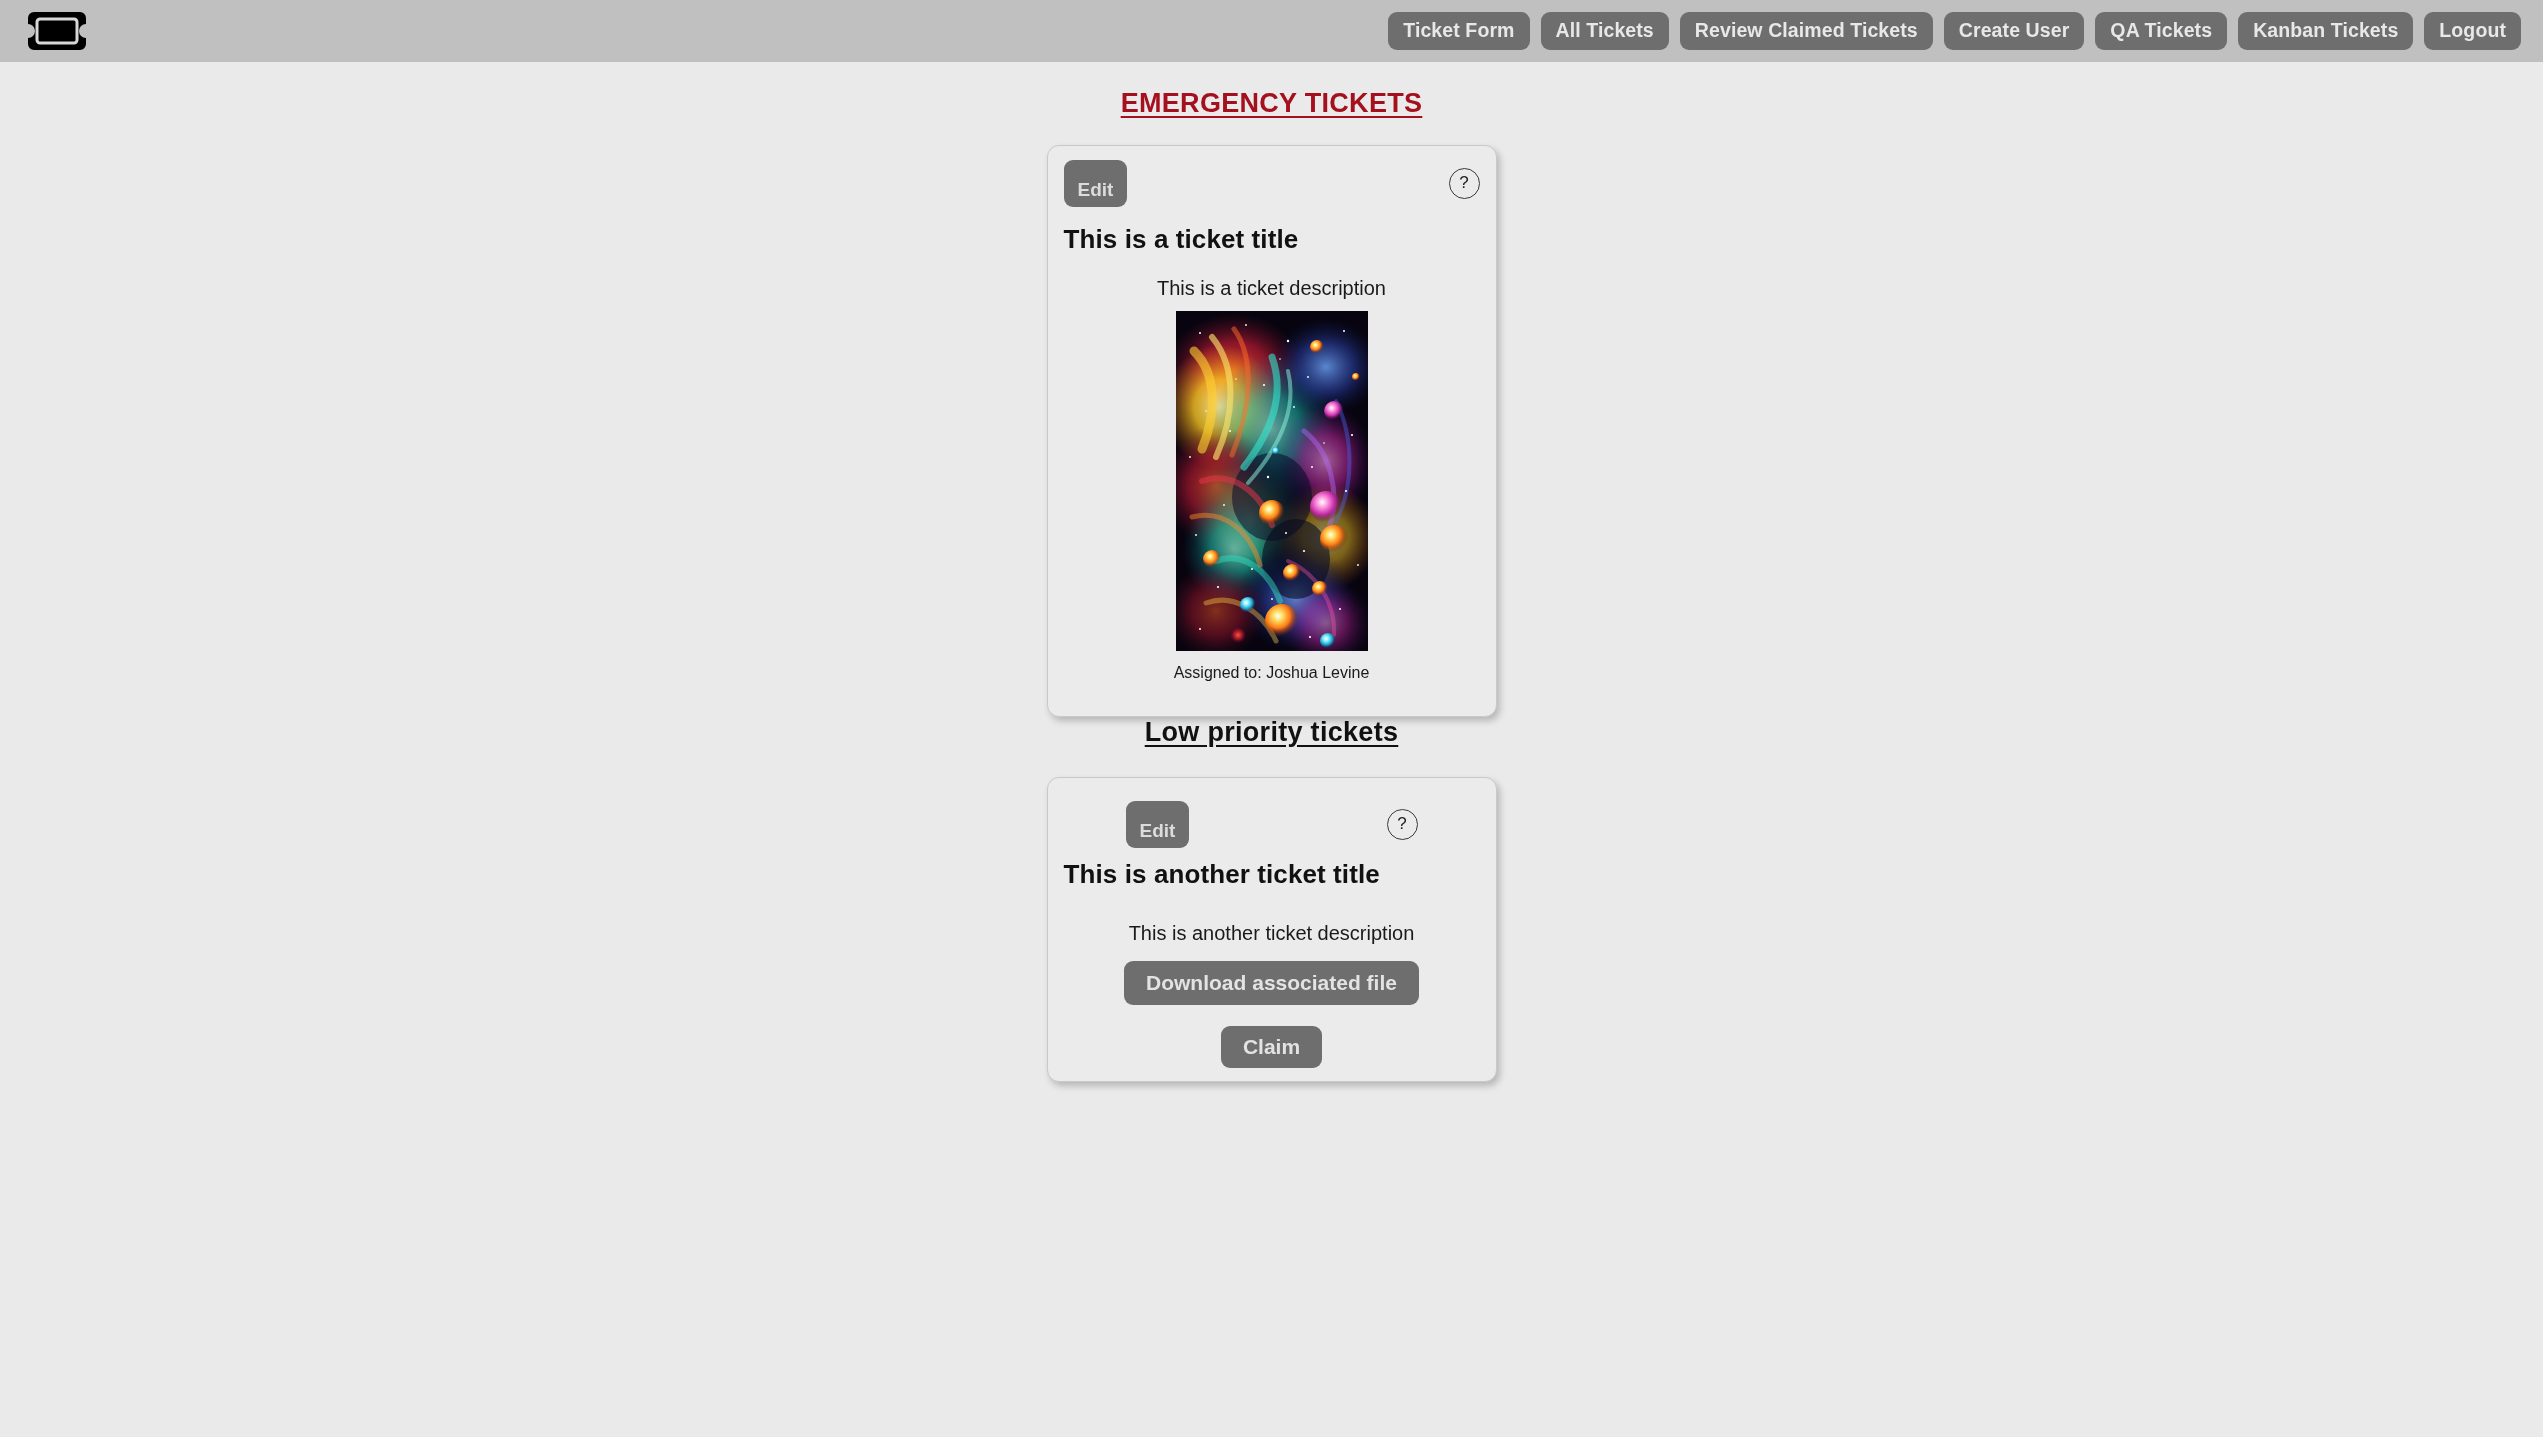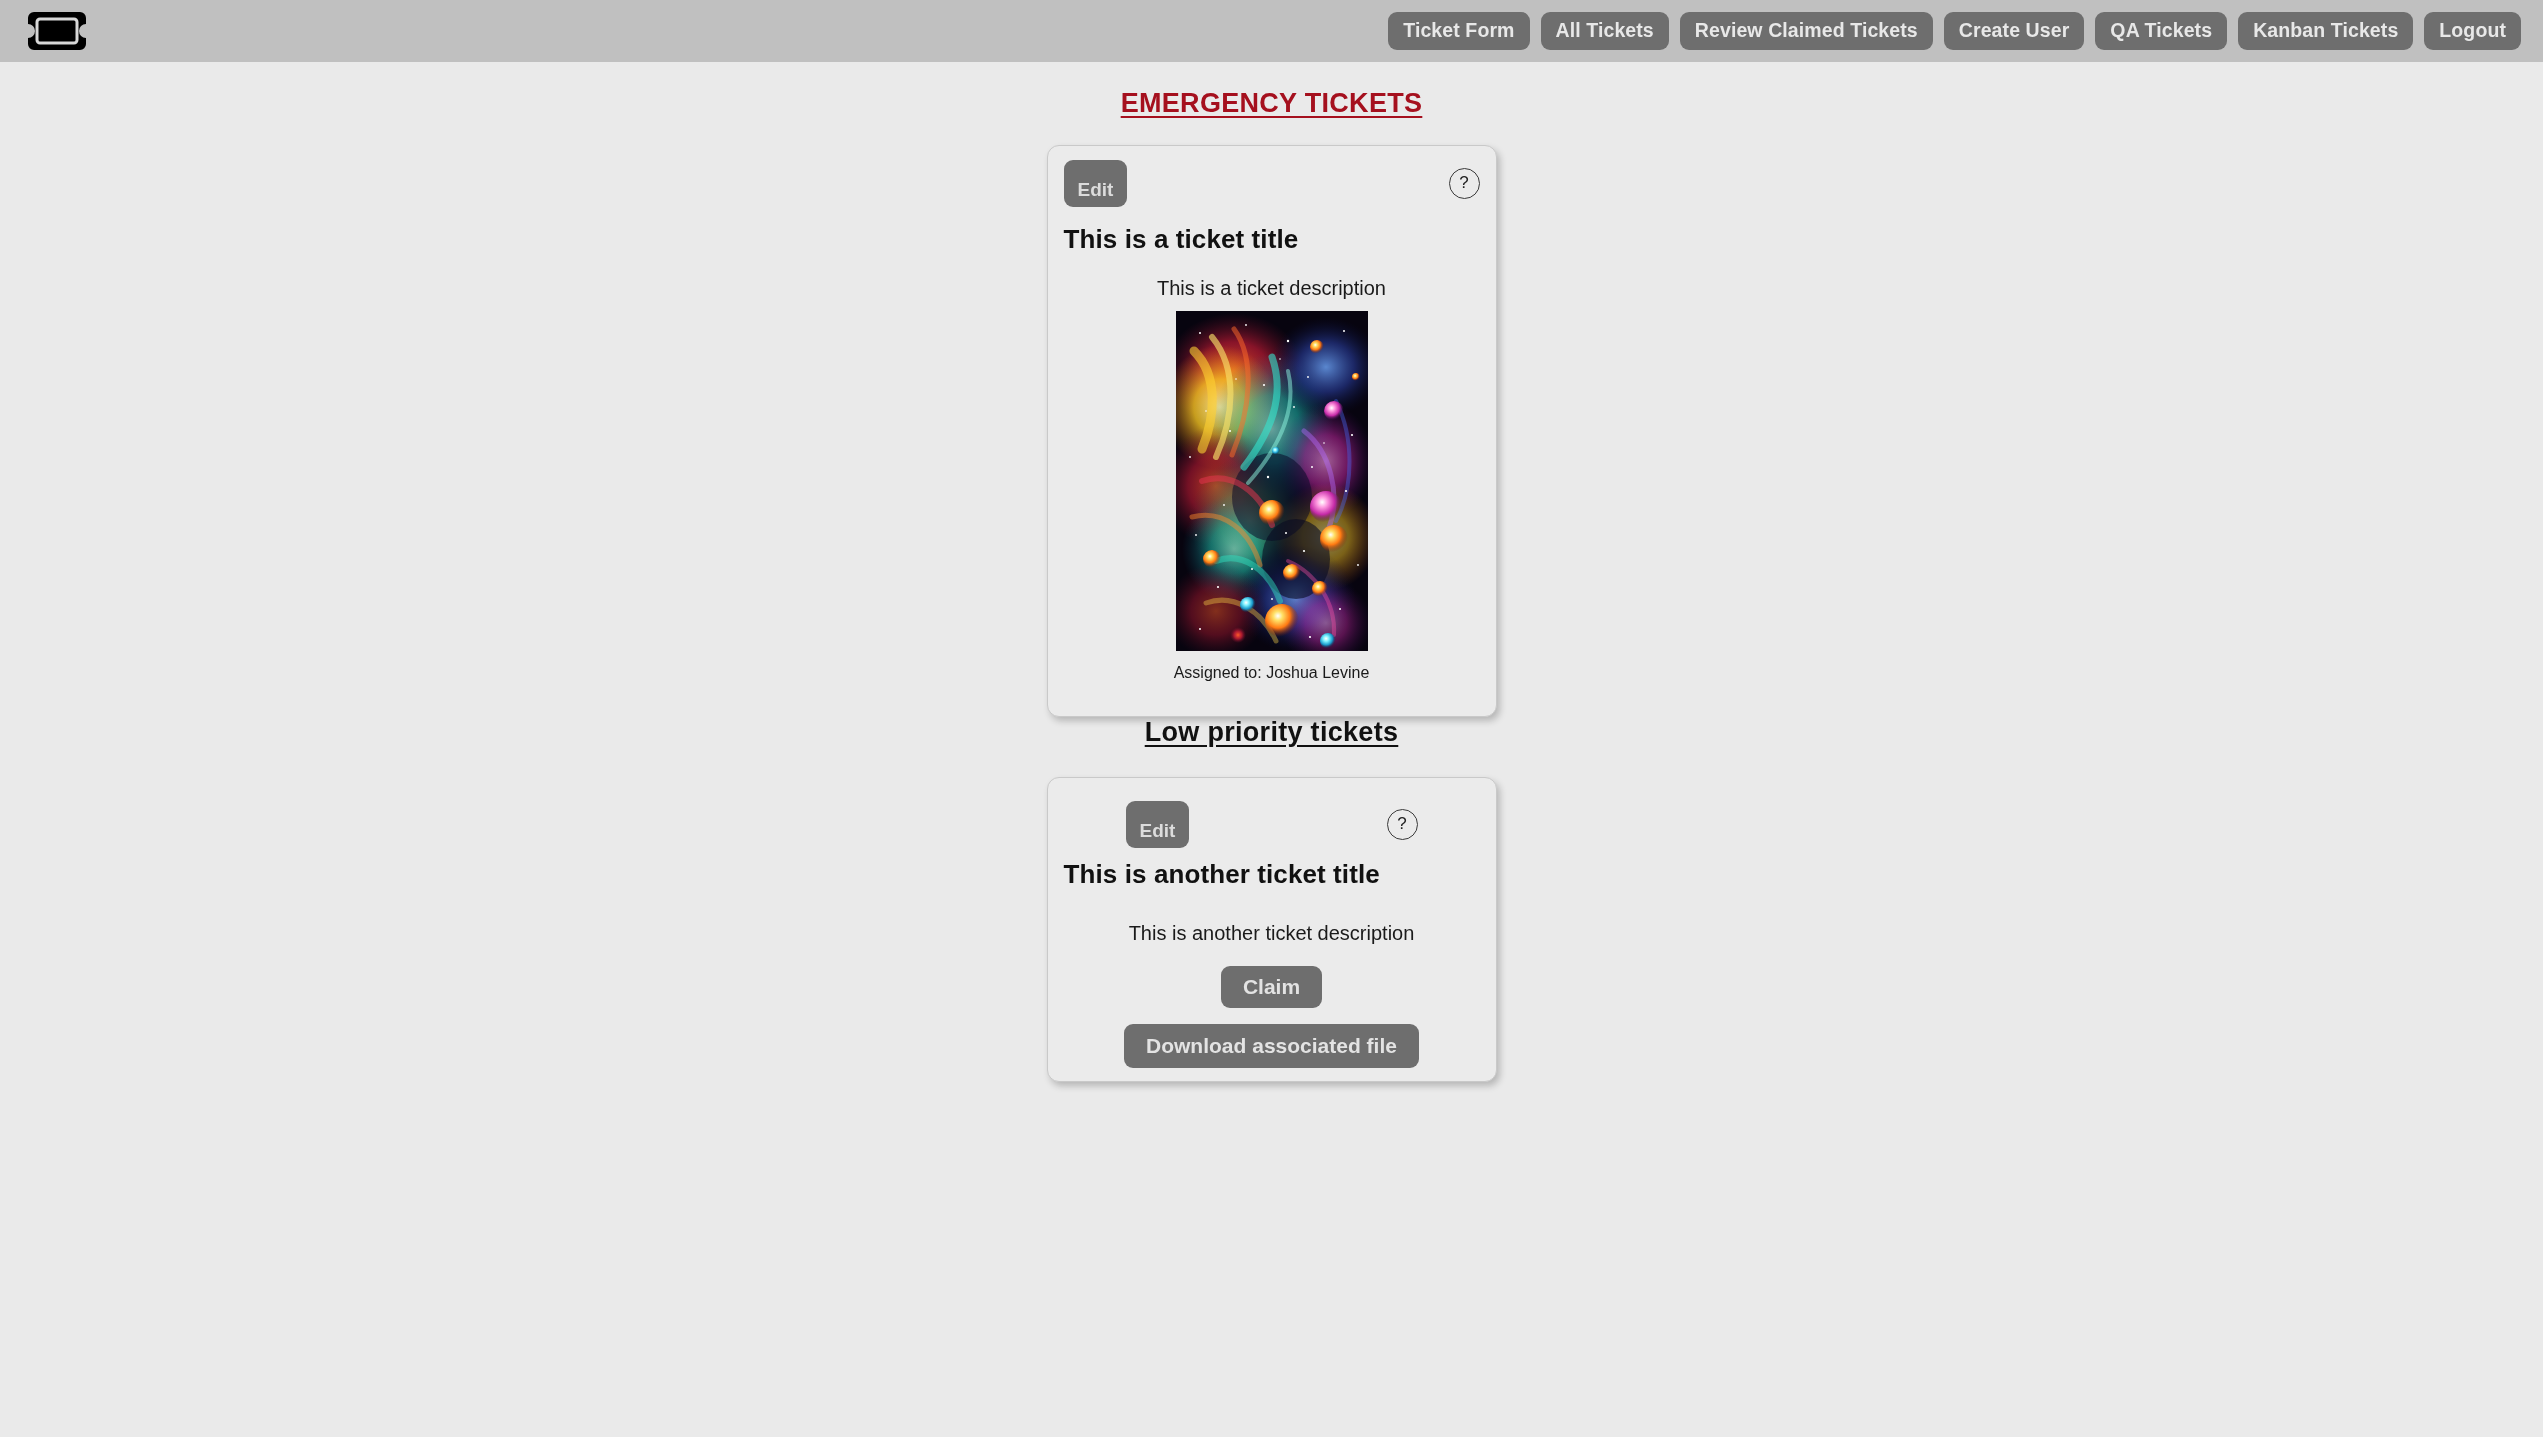--- a/index.html
+++ b/index.html
@@ -365,21 +365,21 @@
     <div class="card-toolbar">
       <button class="edit-btn">Edit</button>
       <button class="help-btn">?</button>
     </div>
 
     <div class="ticket-title">This is another ticket title</div>
 
     <div class="ticket-desc">This is another ticket description</div>
 
     <div class="action-row">
+      <button class="download-btn">Download associated file</button>
+    </div>
+
+    <div class="action-row">
       <button class="claim-btn">Claim</button>
     </div>
-
-    <div class="action-row">
-      <button class="download-btn">Download associated file</button>
-    </div>
   </div>
 
 </div>
 
 </body></html>

